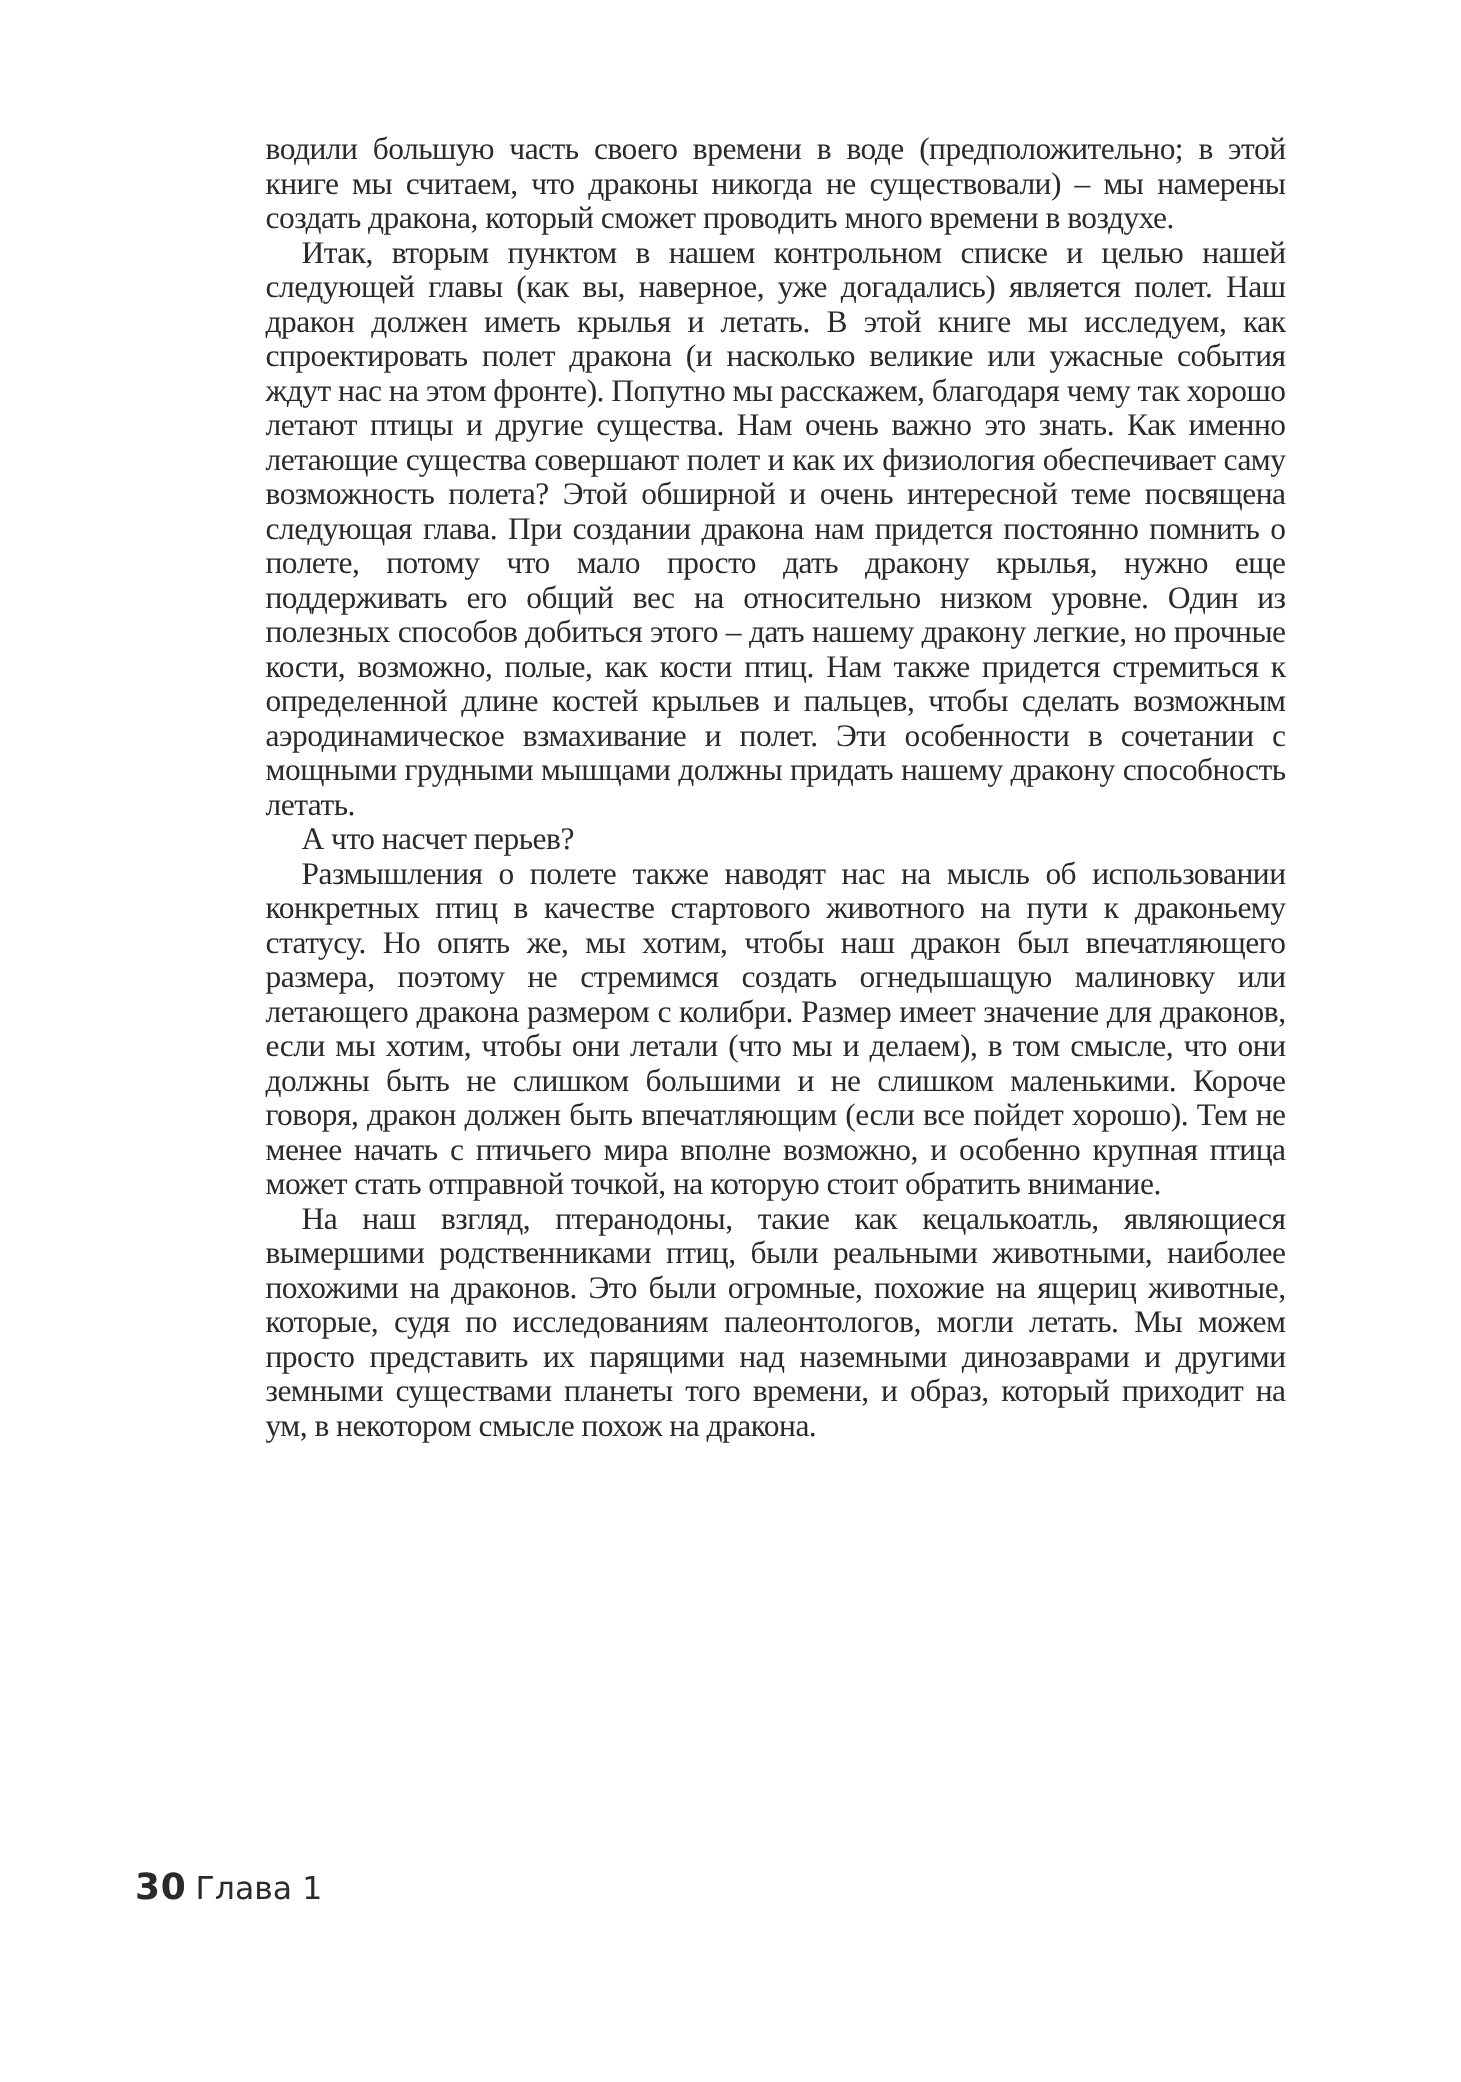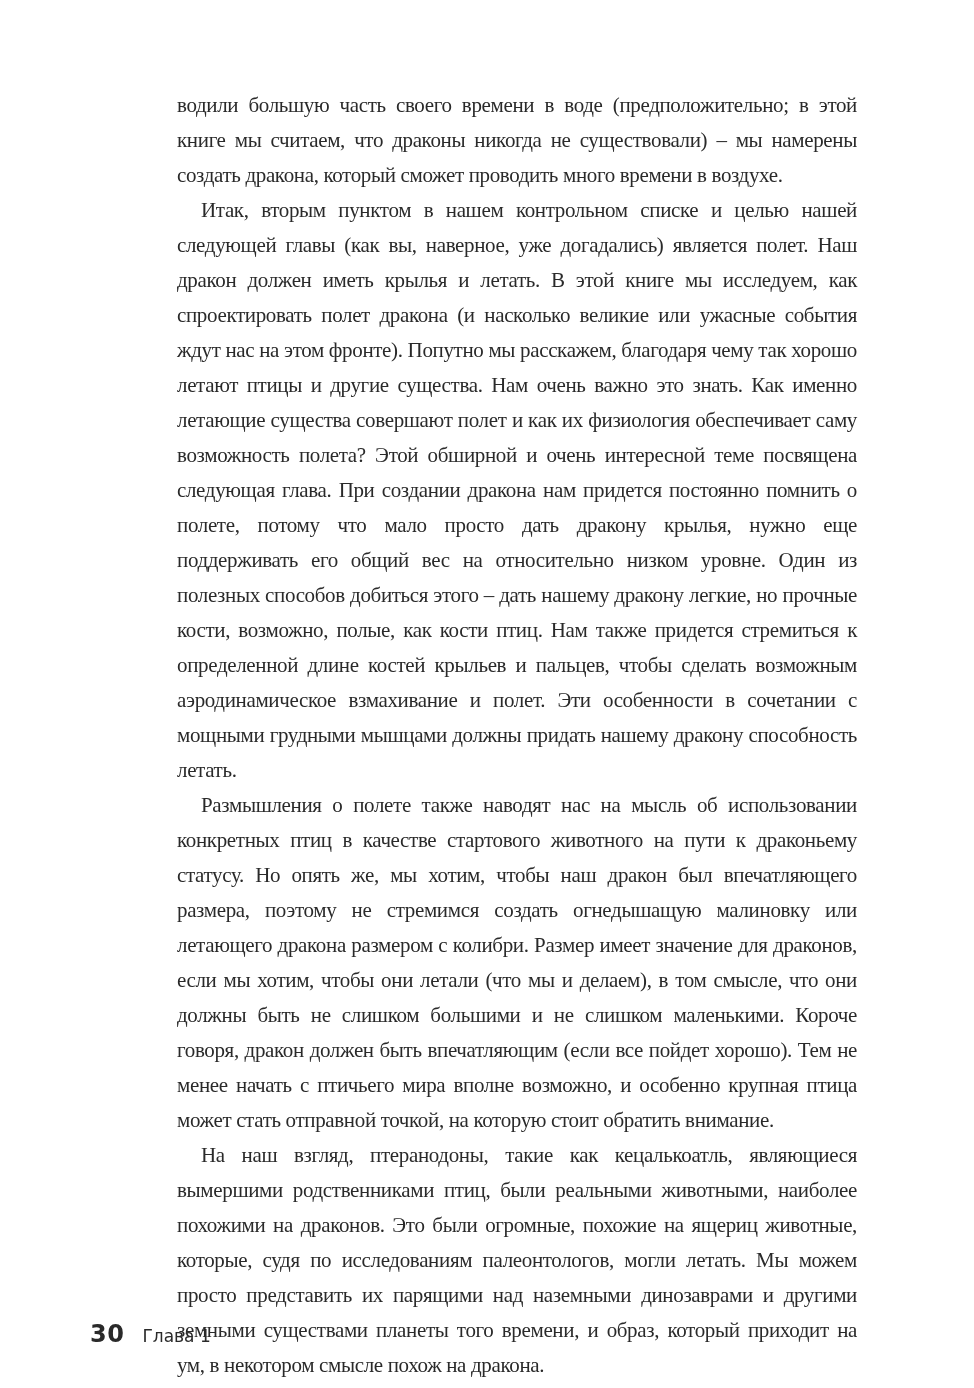--- a/index.html
+++ b/index.html
@@ -4,47 +4,48 @@
 <style>
   html, body { margin: 0; padding: 0; background: #ffffff; }
   body { width: 974px; height: 1388px; position: relative; overflow: hidden; }
   .page-body {
     position: absolute;
     left: 177px;
     top: 88px;
     width: 680px;
     font-family: "Liberation Serif", "DejaVu Serif", serif;
     font-size: 21px;
-    line-height: 35px;
+    line-height: 23px;
     color: #2a2a2a;
     text-align: justify;
     hyphens: manual;
     letter-spacing: -0.35px;
     word-spacing: 0px;
   }
   .page-body p { margin: 0; text-indent: 24px; }
   .page-body p.cont { text-indent: 0; }
   .footer {
     position: absolute;
     left: 90px;
-    top: 1320px;
+    top: 1244px;
     font-family: "DejaVu Sans", sans-serif;
     color: #2a2a2a;
     display: flex;
     align-items: baseline;
   }
   .footer .page-num { font-size: 24px; font-weight: bold; letter-spacing: 0.5px; }
-  .footer .chapter { font-size: 17px; margin-left: 18px; }
+  .footer .chapter { font-size: 21px; margin-left: 6px; }
 </style>
 </head>
 <body>
 
 <div class="page-body">
   <p class="cont">водили большую часть своего времени в воде (предположительно; в этой книге мы считаем, что драконы никогда не существовали) – мы намерены создать дракона, который сможет проводить много времени в воздухе.</p>
   <p>Итак, вторым пунктом в нашем контрольном списке и целью нашей следующей главы (как вы, наверное, уже догадались) является полет. Наш дракон должен иметь крылья и летать. В этой книге мы исследуем, как спроектировать полет дракона (и насколько великие или ужасные события ждут нас на этом фронте). Попутно мы расскажем, благодаря чему так хорошо летают птицы и другие существа. Нам очень важно это знать. Как именно летающие существа совершают полет и как их физиология обеспечивает саму возможность полета? Этой обширной и очень интересной теме посвящена следующая глава. При создании дракона нам придется постоянно помнить о полете, потому что мало просто дать дракону крылья, нужно еще поддерживать его общий вес на относительно низком уровне. Один из полезных способов добиться этого – дать нашему дракону легкие, но прочные кости, возможно, полые, как кости птиц. Нам также придется стремиться к определенной длине костей крыльев и пальцев, чтобы сделать возможным аэродинамическое взмахивание и полет. Эти особенности в сочетании с мощными грудными мышцами должны придать нашему дракону способность летать.</p>
+  <p>А что насчет перьев?</p>
   <p>Размышления о полете также наводят нас на мысль об использовании конкретных птиц в качестве стартового животного на пути к драконьему статусу. Но опять же, мы хотим, чтобы наш дракон был впечатляющего размера, поэтому не стремимся создать огнедышащую малиновку или летающего дракона размером с колибри. Размер имеет значение для драконов, если мы хотим, чтобы они летали (что мы и делаем), в том смысле, что они должны быть не слишком большими и не слишком маленькими. Короче говоря, дракон должен быть впечатляющим (если все пойдет хорошо). Тем не менее начать с птичьего мира вполне возможно, и особенно крупная птица может стать отправной точкой, на которую стоит обратить внимание.</p>
   <p>На наш взгляд, птеранодоны, такие как кецалькоатль, являющиеся вымершими родственниками птиц, были реальными животными, наиболее похожими на драконов. Это были огромные, похожие на ящериц животные, которые, судя по исследованиям палеонтологов, могли летать. Мы можем просто представить их парящими над наземными динозаврами и другими земными существами планеты того времени, и образ, который приходит на ум, в некотором смысле похож на дракона.</p>
 </div>
 
 <div class="footer">
   <span class="page-num">30</span>
   <span class="chapter">Глава 1</span>
 </div>
 
 </body></html>

